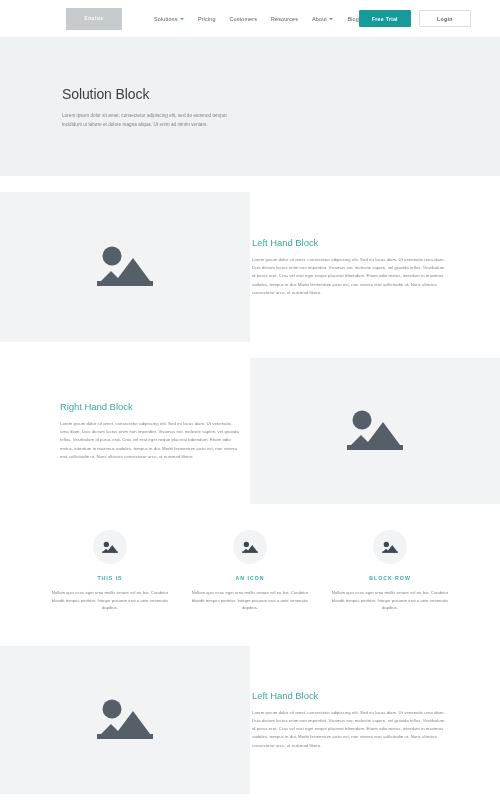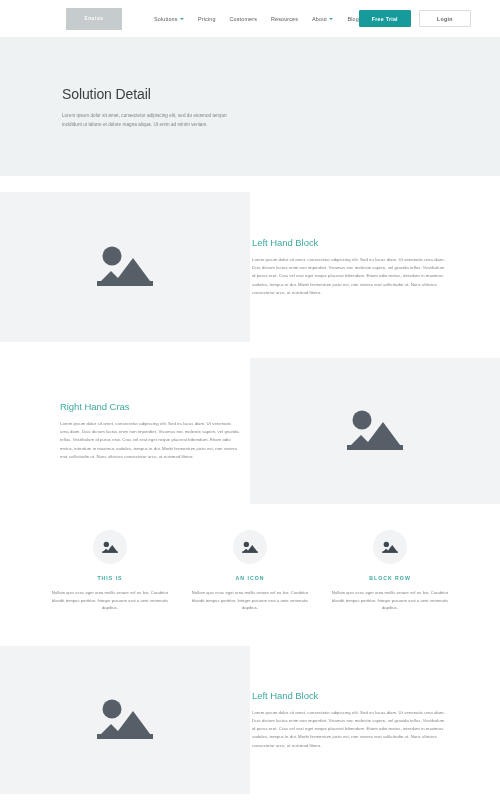--- a/index.html
+++ b/index.html
@@ -239,21 +239,21 @@
       </div>
     </div>
 
     <div class="nav-actions">
       <div class="btn btn-primary">Free Trial</div>
       <div class="btn btn-outline">Login</div>
     </div>
   </div>
 
   <div class="hero">
-    <div class="hero-title">Solution Detail</div>
+    <div class="hero-title">Solution Block</div>
     <div class="hero-text">Lorem ipsum dolor sit amet, consectetur adipiscing elit, sed do eiusmod tempor incididunt ut labore et dolore magna aliqua. Ut enim ad minim veniam.</div>
   </div>
 
   <div class="gap"></div>
 
   <div class="split" style="height:150px;">
     <div class="panel-img">
       <svg class="ph-icon" width="64" height="52" viewBox="0 0 64 52">
         <circle cx="19" cy="15" r="9.5" fill="#565f68"></circle>
         <path d="M4 44 L18 30 L25 37 L40 17 L60 44 Z" fill="#565f68"></path>
@@ -263,21 +263,21 @@
     <div class="panel-txt right-pad">
       <div class="block-title">Left Hand Block</div>
       <div class="block-text">Lorem ipsum dolor sit amet, consectetur adipiscing elit. Sed eu lacus diam. Ut venenatis urna diam. Duis dictum luctus enim non imperdiet. Vivamus nec molestie sapien, vel gravida tellus. Vestibulum id purus erat. Cras vel erat eget neque placerat bibendum. Etiam odio metus, interdum in maximus sodales, tempus in dui. Morbi fermentum justo est, non viverra erat sollicitudin ut. Nunc ultricies consectetur arcu, ut euismod libero.</div>
     </div>
   </div>
 
   <div class="sec-gap-a"></div>
 
   <div class="split" style="height:146px;">
     <div class="panel-txt left-pad">
-      <div class="block-title">Right Hand Cras</div>
+      <div class="block-title">Right Hand Block</div>
       <div class="block-text">Lorem ipsum dolor sit amet, consectetur adipiscing elit. Sed eu lacus diam. Ut venenatis urna diam. Duis dictum luctus enim non imperdiet. Vivamus nec molestie sapien, vel gravida tellus. Vestibulum id purus erat. Cras vel erat eget neque placerat bibendum. Etiam odio metus, interdum in maximus sodales, tempus in dui. Morbi fermentum justo est, non viverra erat sollicitudin ut. Nunc ultricies consectetur arcu, ut euismod libero.</div>
     </div>
     <div class="panel-img">
       <svg class="ph-icon" width="64" height="52" viewBox="0 0 64 52">
         <circle cx="19" cy="15" r="9.5" fill="#565f68"></circle>
         <path d="M4 44 L18 30 L25 37 L40 17 L60 44 Z" fill="#565f68"></path>
         <rect x="4" y="40" width="56" height="5" fill="#565f68"></rect>
       </svg>
     </div>
   </div>

